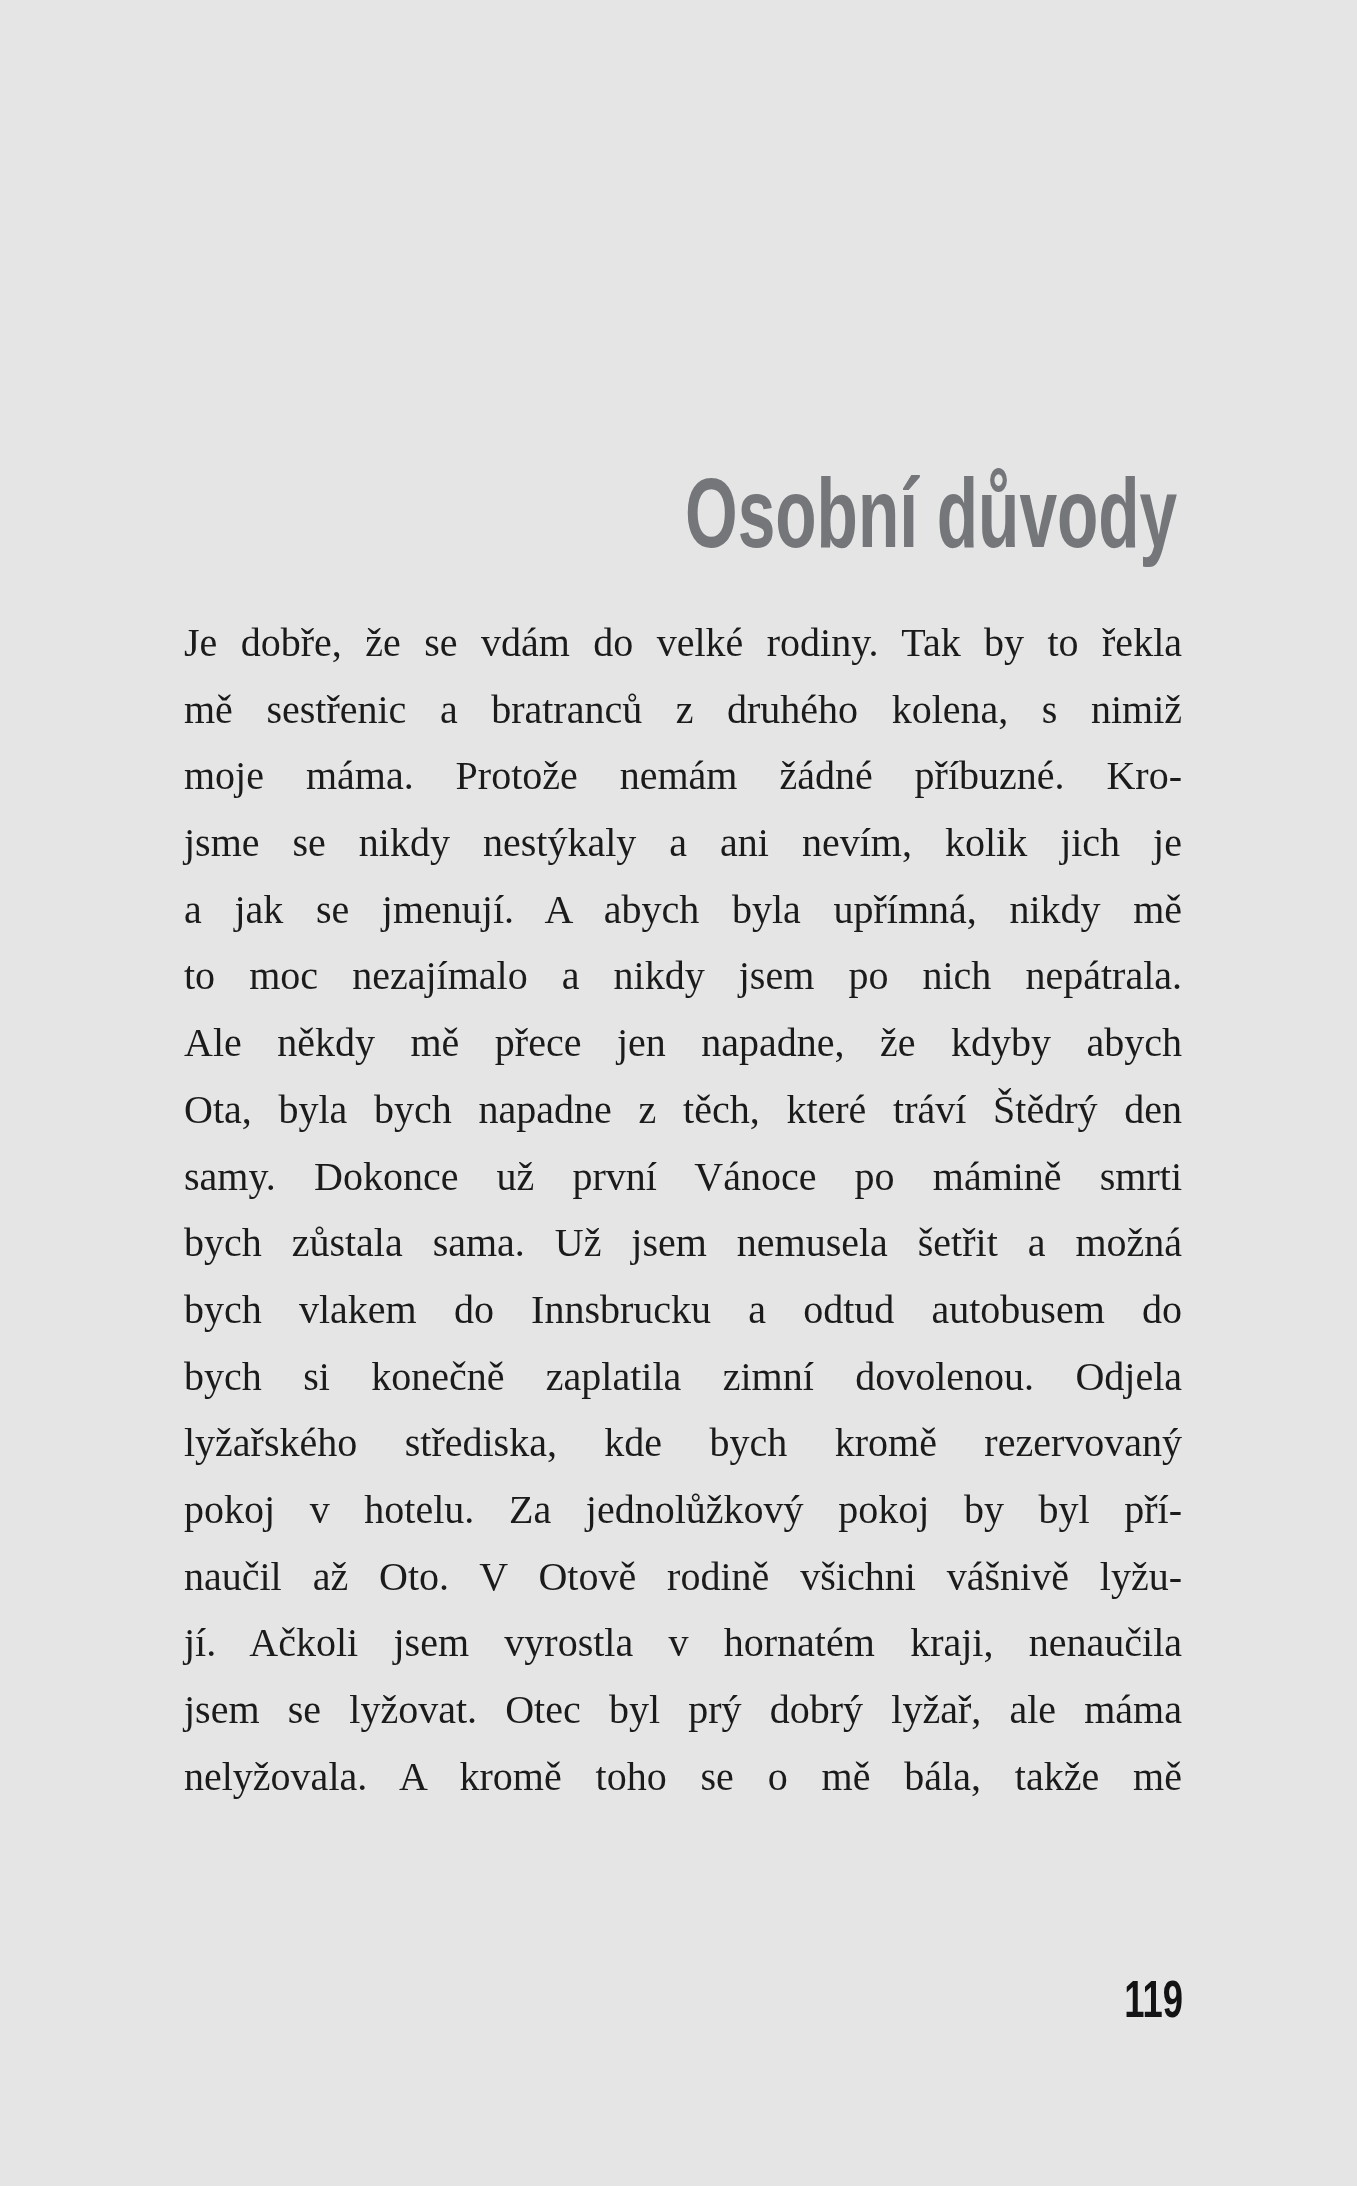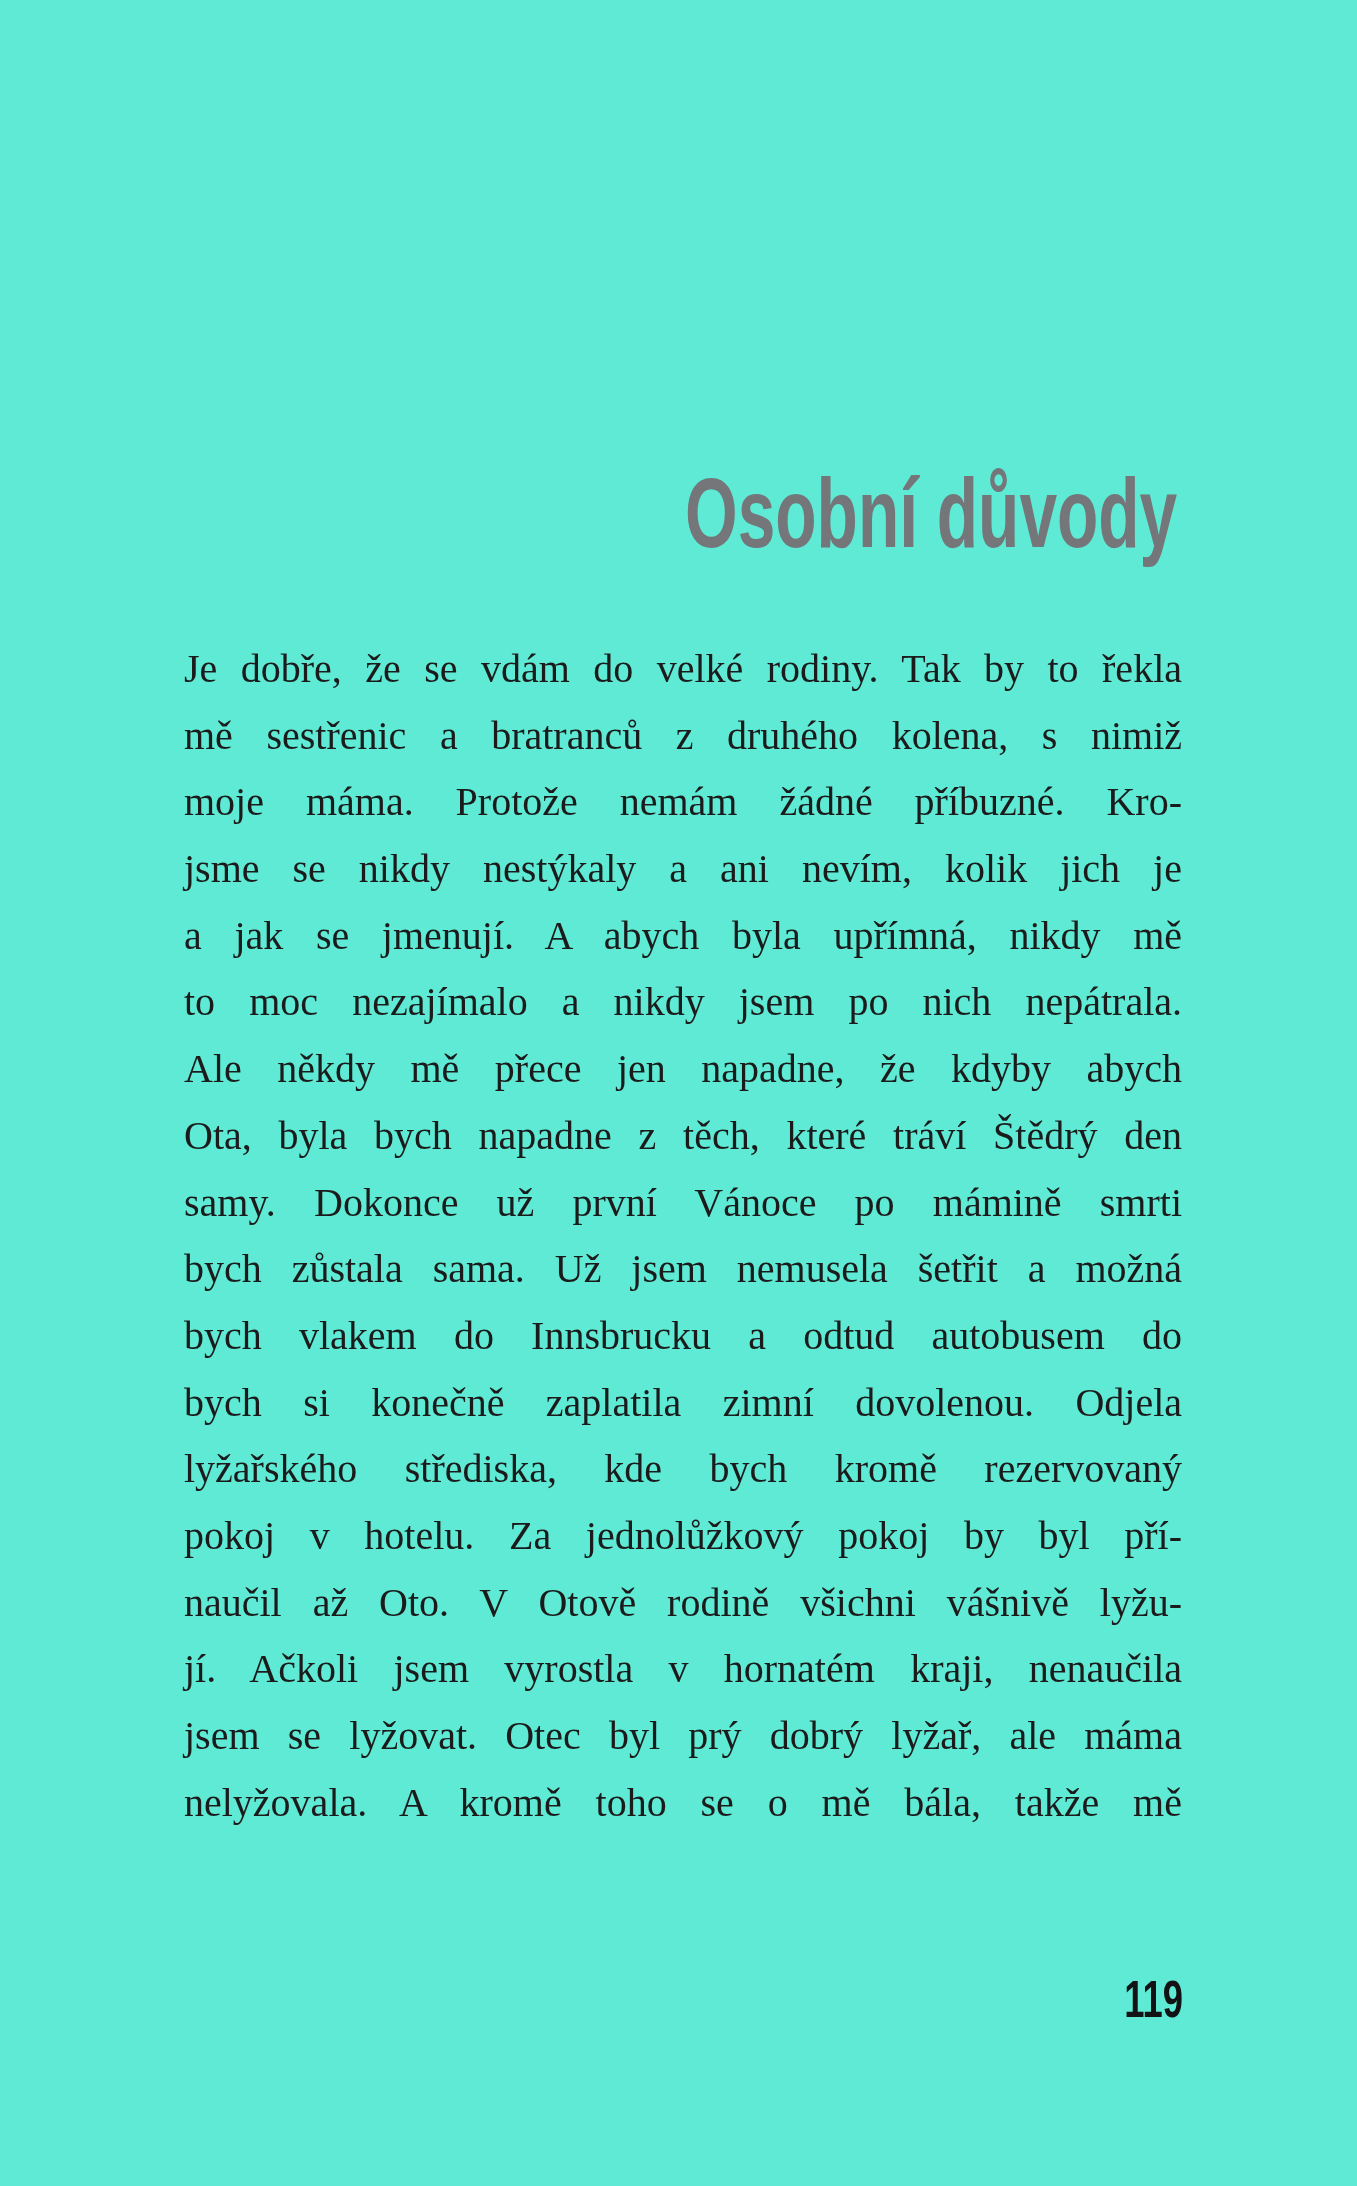--- a/index.html
+++ b/index.html
@@ -1,41 +1,41 @@
 <!DOCTYPE html>
 <html><head>
 <meta charset="utf-8">
 <style>
   * { margin: 0; padding: 0; box-sizing: border-box; }
   html, body { background: #ffffff; }
   .page {
     position: relative;
     width: 1357px;
     height: 2186px;
-    background: #5eead4;
+    background: #e5e5e5;
     overflow: hidden;
     font-family: "Liberation Serif", serif;
   }
   .chapter-title {
     position: absolute;
     top: 464px;
     right: 180px;
     font-family: "Liberation Sans", sans-serif;
     font-weight: bold;
     font-size: 98px;
     line-height: 98px;
     white-space: nowrap;
     color: #74767a;
     transform: scaleX(0.69);
     transform-origin: 100% 50%;
     letter-spacing: 0px;
   }
   .body-text {
     position: absolute;
-    top: 636px;
+    top: 610px;
     left: 184px;
     width: 998px;
     font-family: "Liberation Serif", serif;
     font-size: 40px;
     line-height: 66.7px;
     color: #1b1b1c;
   }
   .body-line {
     text-align: justify;
     text-align-last: justify;

